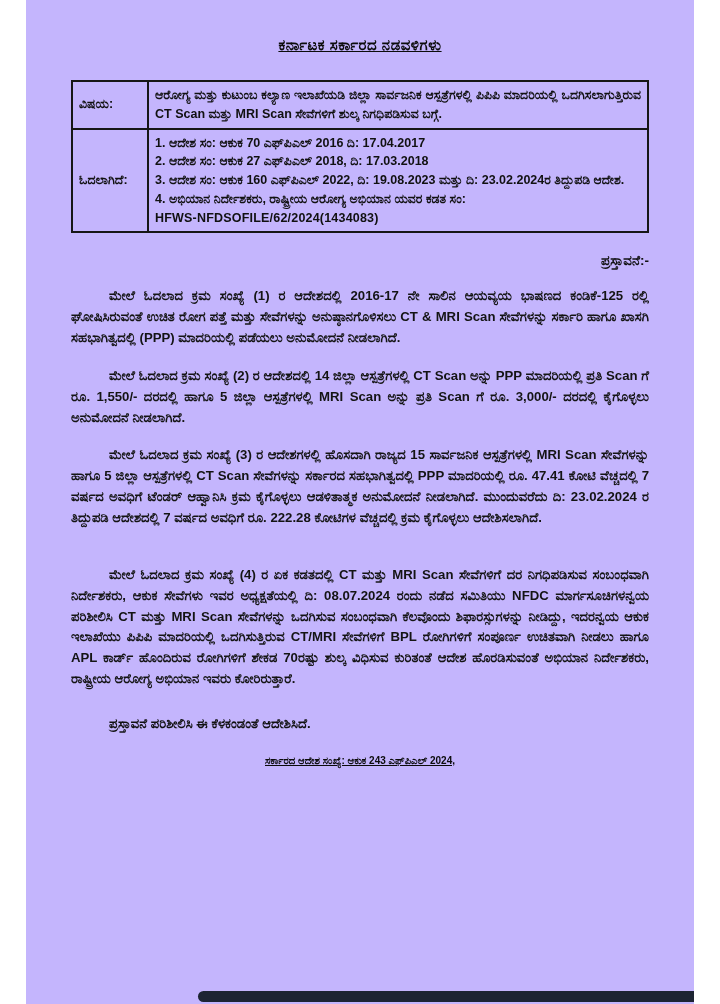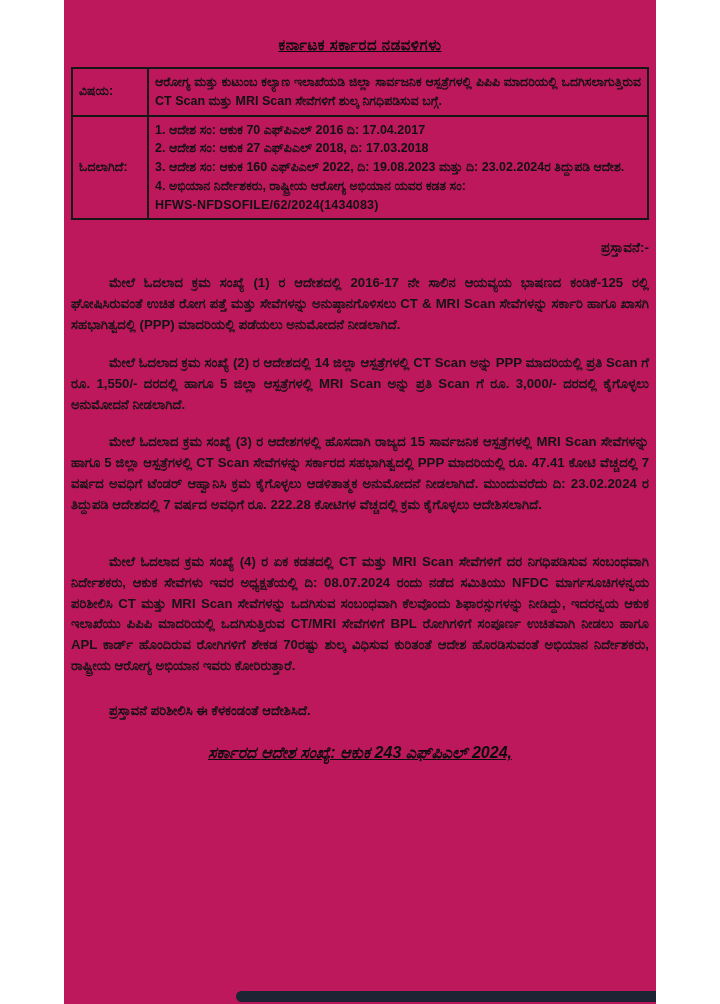--- a/index.html
+++ b/index.html
@@ -2,40 +2,40 @@
 <html><head>
 <meta charset="utf-8">
 <style>
   html, body {
     margin: 0;
     padding: 0;
     background: #ffffff;
   }
   .page {
     position: relative;
-    width: 592px;
+    width: 668px;
     height: 1004px;
     margin: 0 auto;
-    background: #be185d;
+    background: #c4b5fd;
     overflow: hidden;
     font-family: "Liberation Sans", "DejaVu Sans", sans-serif;
     color: #111111;
   }
   .doc-title {
     margin-top: 36px;
     text-align: center;
     font-size: 15px;
     font-weight: 700;
     text-decoration: underline;
     letter-spacing: 0.5px;
     color: #0c0c0c;
   }
   .subject-table {
     width: 578px;
-    margin: 13px auto 0 auto;
+    margin: 26px auto 0 auto;
     border-collapse: collapse;
     table-layout: fixed;
   }
   .subject-table td {
     border: 2px solid #161616;
     vertical-align: middle;
     padding: 4px 6px;
     font-size: 12.5px;
     font-weight: 700;
     line-height: 1.5;
@@ -90,26 +90,25 @@
     margin-top: 26px;
     font-size: 13.2px;
     font-weight: 700;
     text-indent: 38px;
   }
   .order-block {
     margin-top: 20px;
     text-align: center;
   }
   .order-line {
-    font-size: 16px;
+    font-size: 10px;
     font-weight: 700;
     text-decoration: underline;
     line-height: 1.7;
     color: #0c0c0c;
-    font-style: italic;
   }
   .final-para {
     margin-top: 30px;
   }
   .bottom-bar {
     position: absolute;
     left: 172px;
     bottom: 2px;
     width: 528px;
     height: 11px;

